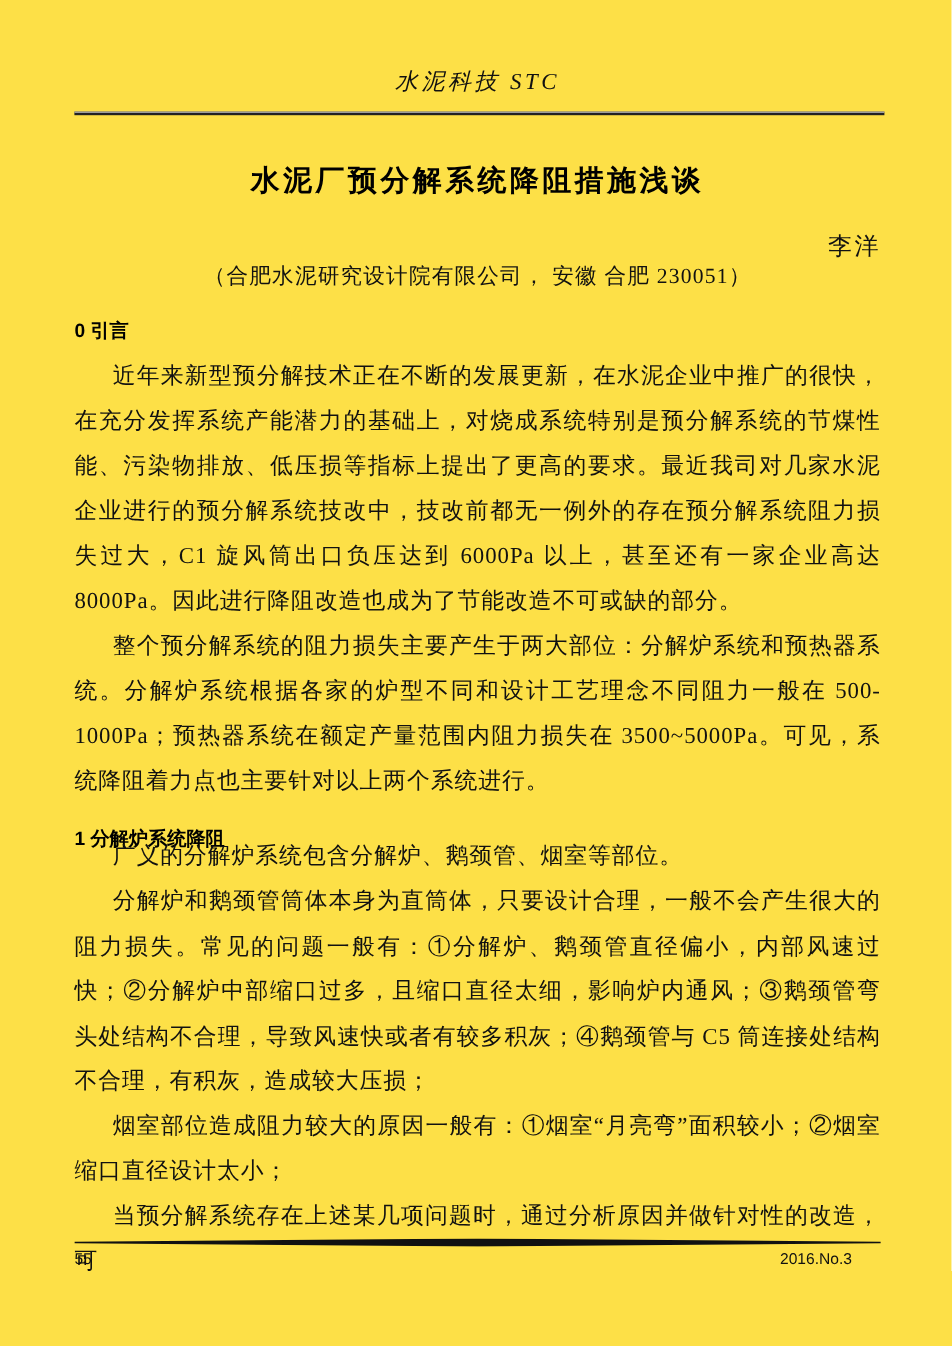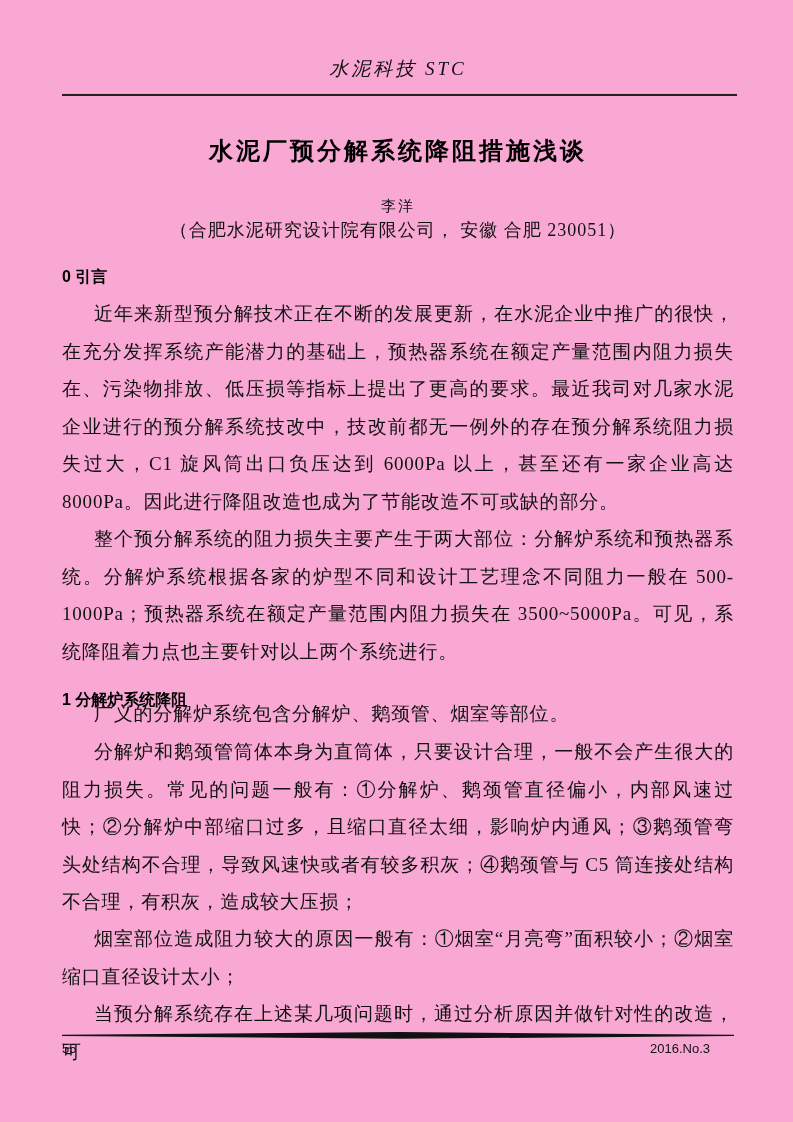--- a/index.html
+++ b/index.html
@@ -1,19 +1,19 @@
 <!DOCTYPE html>
 <html><head>
 <meta charset="utf-8">
 <style>
   html,body{margin:0;padding:0;background:#ffffff;}
   .page{
     position:relative;
     width:793px;height:1122px;
-    background:#f9a8d4;
+    background:#fde047;
     color:#1a1a1a;
     font-family:"Liberation Serif","DejaVu Serif",serif;
     overflow:hidden;
   }
   
   .journal-title{
     position:absolute;top:56px;left:62px;width:672px;
     text-align:center;
     font-size:19px;line-height:26px;
     font-style:italic;
@@ -30,22 +30,22 @@
     position:absolute;top:130px;left:62px;width:672px;margin:0;
     text-align:center;
     font-family:"Liberation Sans","DejaVu Sans",sans-serif;
     font-weight:bold;
     font-size:24px;line-height:42px;
     letter-spacing:3px;
     color:#000;
   }
   .article-author{
     position:absolute;top:194px;left:62px;width:672px;
-    text-align:center;
-    font-size:15px;line-height:24px;
+    text-align:right;
+    font-size:20px;line-height:24px;
     letter-spacing:2px;
     color:#111;
   }
   .article-affiliation{
     position:absolute;top:217px;left:62px;width:672px;
     text-align:center;
     font-size:18px;line-height:26px;
     letter-spacing:1px;
     color:#111;
   }
@@ -101,21 +101,21 @@
   <div class="header-rule"></div>
 
   <h1 class="article-title">水泥厂预分解系统降阻措施浅谈</h1>
 
   <div class="article-author">李洋</div>
 
   <div class="article-affiliation">（合肥水泥研究设计院有限公司， 安徽  合肥  230051）</div>
 
   <h2 id="h2-0" class="sec-heading">0 引言</h2>
 
-  <p id="p0-0" class="body-par">近年来新型预分解技术正在不断的发展更新，在水泥企业中推广的很快，在充分发挥系统产能潜力的基础上，预热器系统在额定产量范围内阻力损失在、污染物排放、低压损等指标上提出了更高的要求。最近我司对几家水泥企业进行的预分解系统技改中，技改前都无一例外的存在预分解系统阻力损失过大，C1 旋风筒出口负压达到 6000Pa 以上，甚至还有一家企业高达 8000Pa。因此进行降阻改造也成为了节能改造不可或缺的部分。</p>
+  <p id="p0-0" class="body-par">近年来新型预分解技术正在不断的发展更新，在水泥企业中推广的很快，在充分发挥系统产能潜力的基础上，对烧成系统特别是预分解系统的节煤性能、污染物排放、低压损等指标上提出了更高的要求。最近我司对几家水泥企业进行的预分解系统技改中，技改前都无一例外的存在预分解系统阻力损失过大，C1 旋风筒出口负压达到 6000Pa 以上，甚至还有一家企业高达 8000Pa。因此进行降阻改造也成为了节能改造不可或缺的部分。</p>
 
   <p id="p0-1" class="body-par">整个预分解系统的阻力损失主要产生于两大部位：分解炉系统和预热器系统。分解炉系统根据各家的炉型不同和设计工艺理念不同阻力一般在 500-1000Pa；预热器系统在额定产量范围内阻力损失在 3500~5000Pa。可见，系统降阻着力点也主要针对以上两个系统进行。</p>
 
   <h2 id="h2-1" class="sec-heading">1 分解炉系统降阻</h2>
 
   <p id="p1-0" class="body-par">广义的分解炉系统包含分解炉、鹅颈管、烟室等部位。</p>
 
   <p id="p1-1" class="body-par">分解炉和鹅颈管筒体本身为直筒体，只要设计合理，一般不会产生很大的阻力损失。常见的问题一般有：①分解炉、鹅颈管直径偏小，内部风速过快；②分解炉中部缩口过多，且缩口直径太细，影响炉内通风；③鹅颈管弯头处结构不合理，导致风速快或者有较多积灰；④鹅颈管与 C5 筒连接处结构不合理，有积灰，造成较大压损；</p>
 
   <p id="p1-2" class="body-par">烟室部位造成阻力较大的原因一般有：①烟室“月亮弯”面积较小；②烟室缩口直径设计太小；</p>

